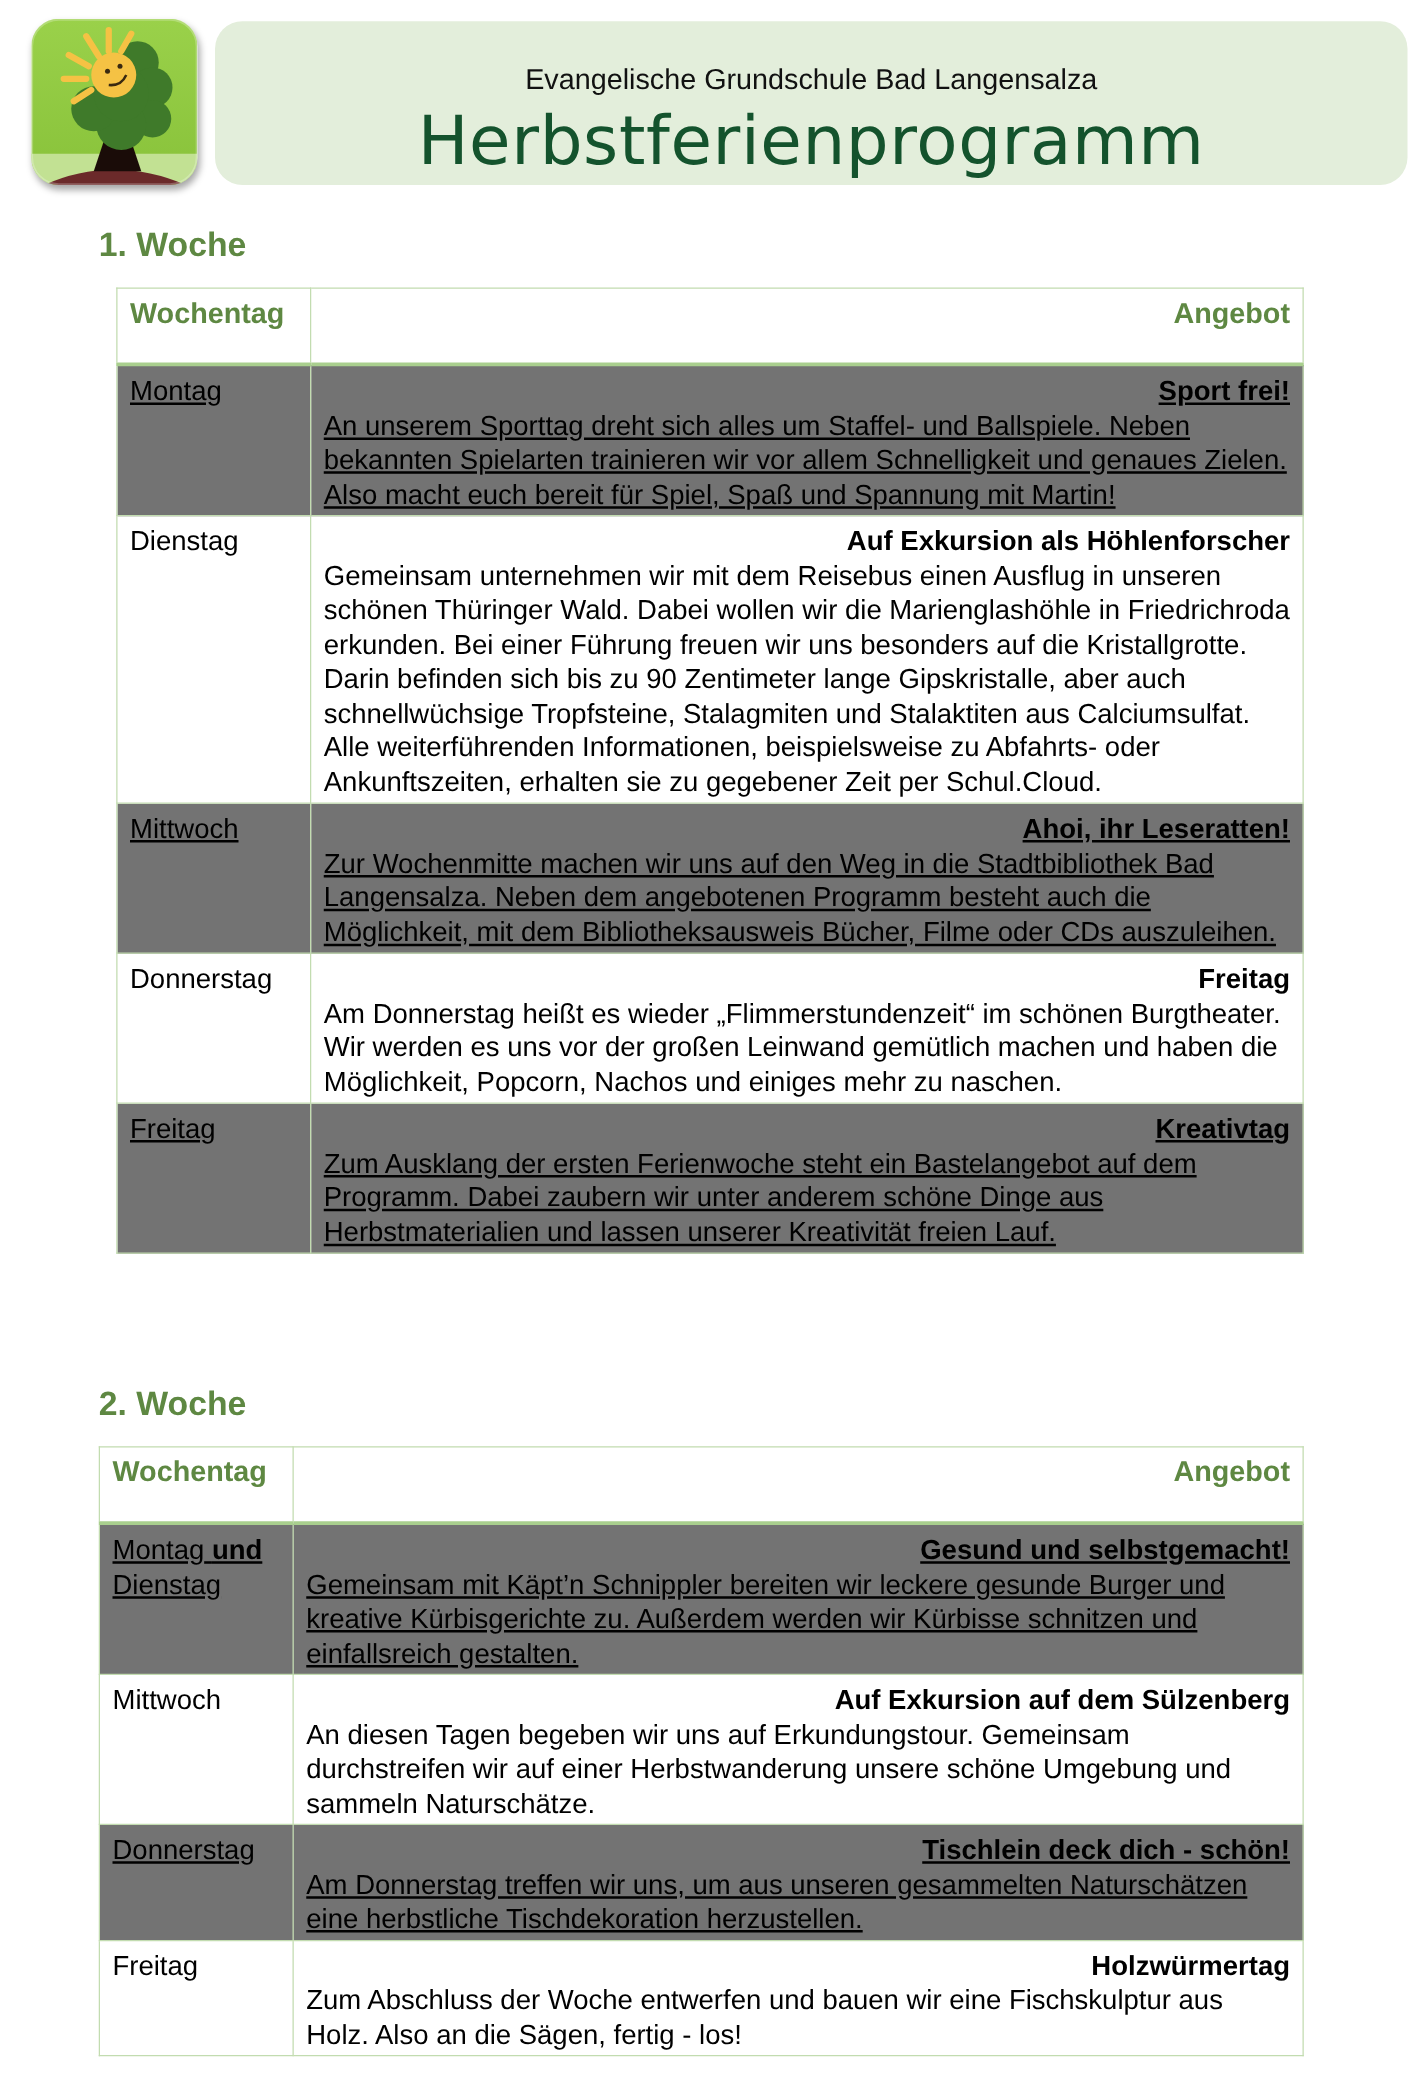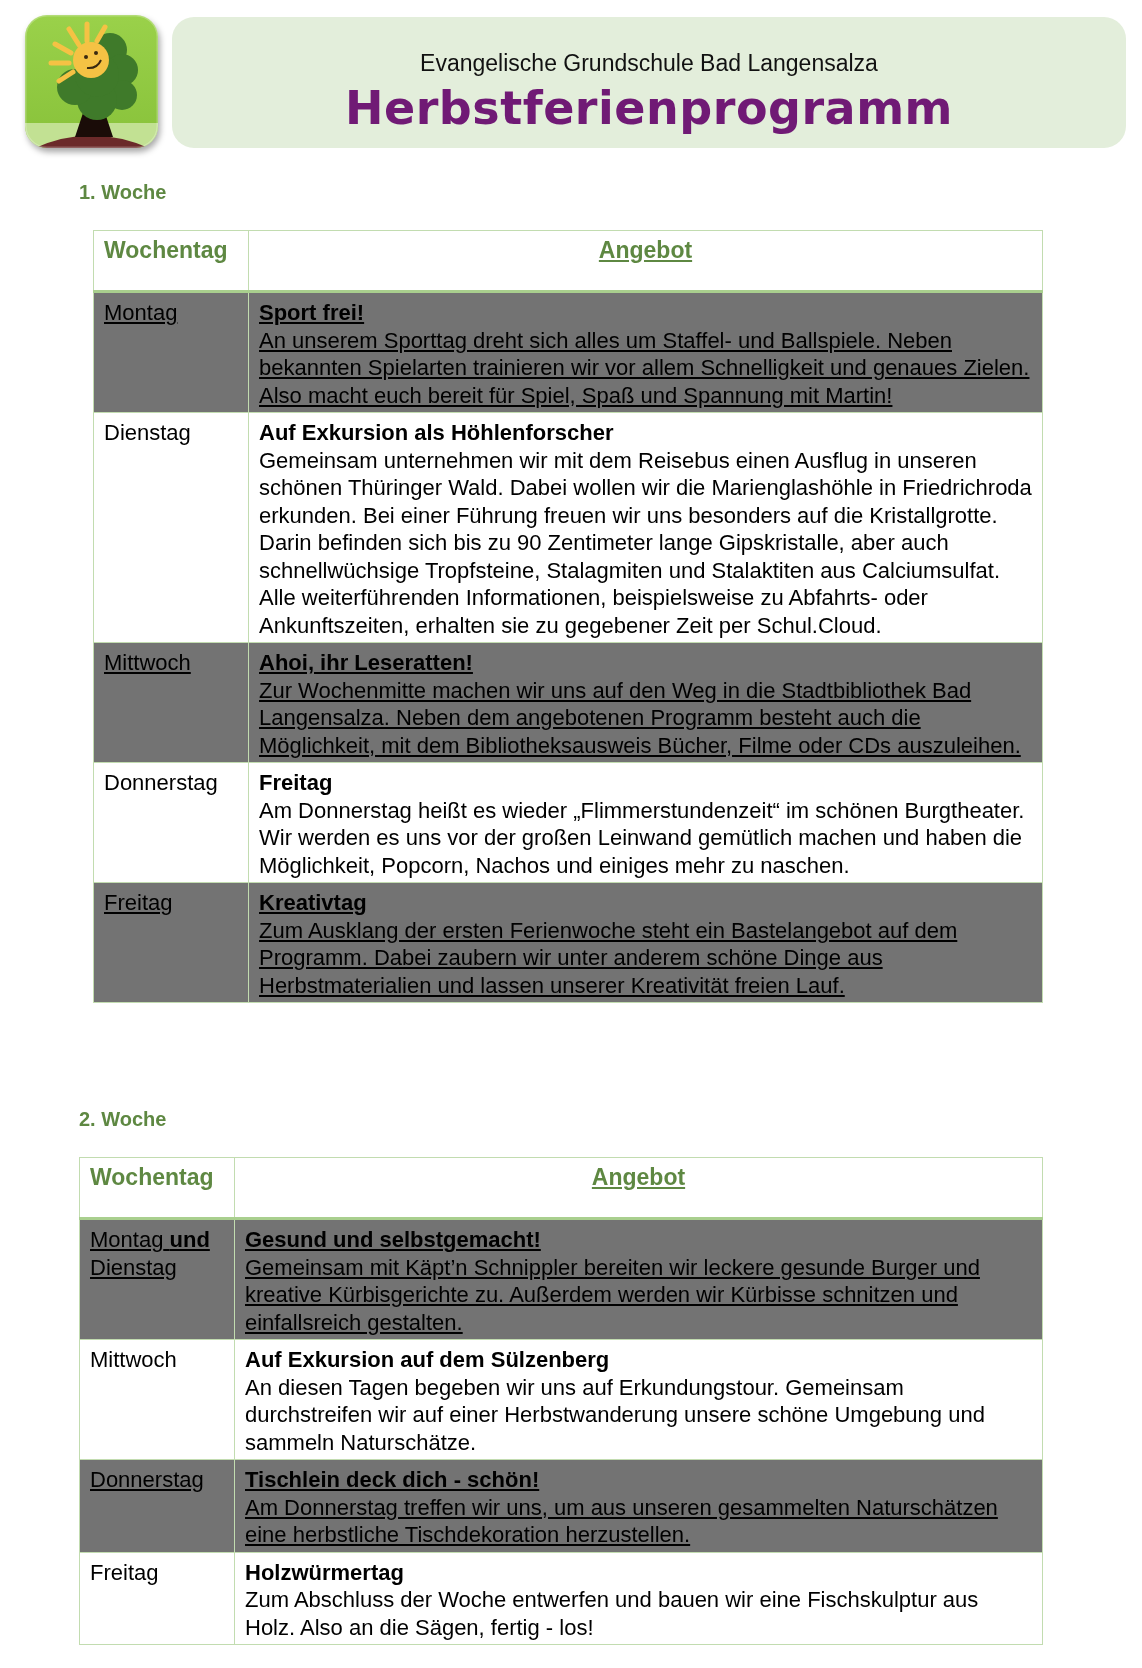--- a/index.html
+++ b/index.html
@@ -4,34 +4,34 @@
 <style>
   html, body { margin:0; padding:0; background:#ffffff; }
   body { width:1142px; height:1668px; position:relative; overflow:hidden;
          font-family:"Liberation Sans", sans-serif; color:#000; }
   .logo { position:absolute; left:25px; top:15px; width:133px; height:133px;
           border-radius:22px; overflow:hidden;
           box-shadow: 2px 4px 6px rgba(0,0,0,0.35); }
   .banner { position:absolute; left:172px; top:17px; width:954px; height:131px;
             background:#e3eedb; border-radius:22px; text-align:center; }
   .banner .school { position:absolute; left:0; right:0; top:33px; font-size:23px; color:#111; }
-  .banner .title { position:absolute; left:0; right:0; top:64px; font-size:46px;
-                   font-family:"DejaVu Sans", sans-serif; font-weight:bold; color:#701a75;
+  .banner .title { position:absolute; left:0; right:0; top:64px; font-size:54px;
+                   font-family:"DejaVu Sans", sans-serif; font-weight:normal; color:#14532d;
                    letter-spacing:0.5px; }
-  h2.week { position:absolute; margin:0; font-size:20px; font-weight:bold; color:#5e8842; }
+  h2.week { position:absolute; margin:0; font-size:27px; font-weight:bold; color:#5e8842; }
   table.prog { position:absolute; border-collapse:collapse; font-size:22px; line-height:27.5px; }
   table.prog th, table.prog td { border:1.5px solid #c2dcb0; vertical-align:top; }
   table.prog th { background:#fff; color:#5e8842; font-size:23px; font-weight:bold; height:41px;
                   padding:6px 10px 12px 10px; border-bottom:3px solid #a9cf8e; }
   table.prog th.day-h { text-align:left; }
-  table.prog th.off-h { text-align:center;text-decoration:underline; }
+  table.prog th.off-h { text-align:right; }
   table.prog td { padding:6px 10px 3px 10px; }
   table.prog tr.alt td { background:#737373;text-decoration:underline; }
   table.prog td.day { white-space:nowrap; }
-  .offer-title { font-weight:bold; display:block; }
+  .offer-title { font-weight:bold; display:block;text-align:right; }
   .offer-text { display:block; }
 </style>
 </head>
 <body>
 
 <div class="logo">
   <svg width="133" height="133" viewBox="0 0 133 133">
     <defs>
       <linearGradient id="lg" x1="0" y1="0" x2="0" y2="1">
         <stop offset="0" stop-color="#9ad14a"></stop>

